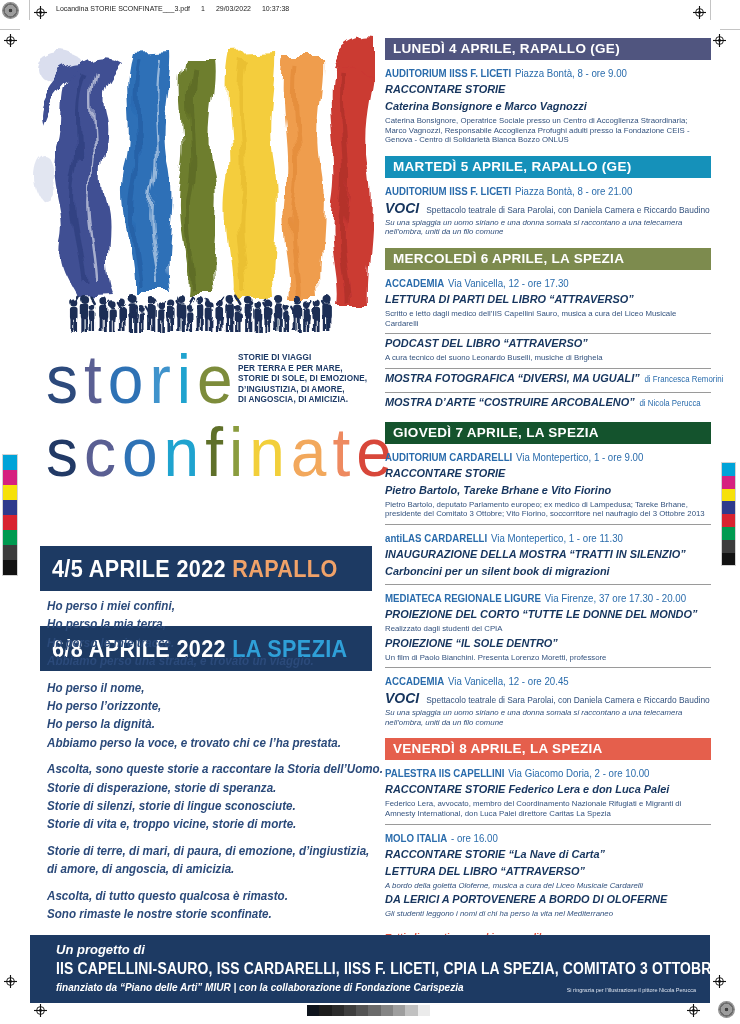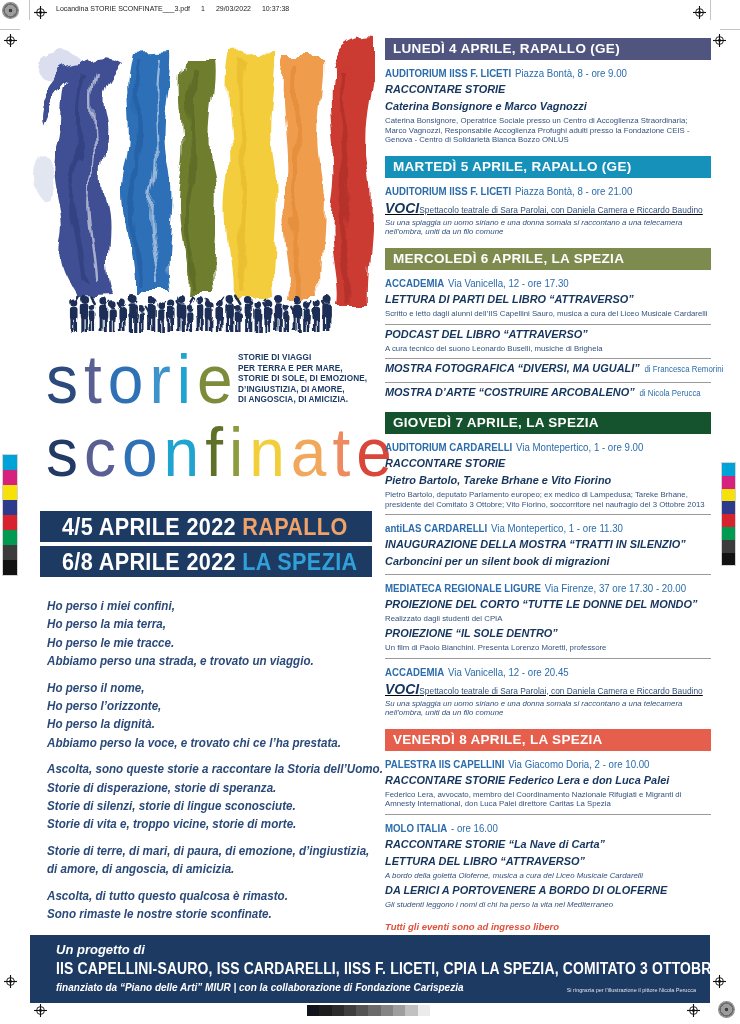--- a/index.html
+++ b/index.html
@@ -33,41 +33,41 @@
   
   .logo{position:absolute;left:46px;top:340px;}
   .logo-line{font-size:64px;line-height:73px;letter-spacing:6px;font-weight:400;transform:scale(1,1.08);transform-origin:left top;white-space:nowrap;}
   .logo-line span{display:inline-block;}
 
   
   .tagline{position:absolute;left:238px;top:353px;width:140px;font-size:8.2px;font-weight:bold;color:#1d3a66;line-height:10.6px;letter-spacing:.1px;}
 
   
   .dates{position:absolute;left:40px;top:511px;width:332px;}
-  .date-bar{height:31px;background:#1d3a63;margin-bottom:4px;display:flex;align-items:center;padding-left:22px;box-sizing:border-box;}
+  .date-bar{height:45px;background:#1d3a63;margin-bottom:4px;display:flex;align-items:center;padding-left:12px;box-sizing:border-box;margin-top:35px;}
   .date-text{font-weight:bold;font-size:24px;color:#fff;transform:scaleX(.9);transform-origin:left center;white-space:nowrap;letter-spacing:.4px;}
 
   
   .poem{position:absolute;left:47px;top:597px;font-size:12.5px;font-style:italic;font-weight:600;color:#2b4a7a;transform:scaleX(.93);transform-origin:left top;}
   .stanza{margin-bottom:8px;}
   .poem-line{line-height:18.4px;white-space:nowrap;}
 
   
   .program{position:absolute;left:385px;top:38px;width:326px;}
   .sec{margin-top:11px;}
   .sec:first-child{margin-top:0;}
   .sec-header{color:#fff;font-weight:bold;font-size:13.5px;padding:3px 1px 4px 8px;letter-spacing:.3px;white-space:nowrap;}
   .venue{margin-top:7px;font-size:10.2px;line-height:13px;color:#2a6cac;white-space:nowrap;transform:scaleX(.95);transform-origin:left;}
   .venue .vname{font-weight:bold;}
   .venue .vinfo{font-weight:normal;margin-left:4px;}
   .etitle{font-size:11.5px;font-weight:bold;font-style:italic;color:#16355e;line-height:15px;margin-top:2px;white-space:nowrap;transform:scaleX(.95);transform-origin:left;}
   .etitle .suf{font-size:8.3px;font-weight:normal;font-style:normal;color:#2a6cac;margin-left:5px;}
   .desc{font-size:7.8px;color:#33527e;line-height:9.6px;margin-top:2px;}
   .desc.it{font-style:italic;}
-  .voci{margin-top:2px;display:flex;align-items:baseline;white-space:nowrap;text-decoration:underline;}
+  .voci{margin-top:2px;display:flex;align-items:baseline;gap:7px;white-space:nowrap;}
   .voci .vword{font-size:14px;font-weight:bold;font-style:italic;color:#16355e;}
   .voci .vtext{font-size:8.4px;color:#33527e;}
   .sep{border-top:1px solid #9a9a9a;margin-top:5px;}
   .free-note{margin-top:12px;color:#e0503c;font-weight:bold;font-style:italic;font-size:9.5px;}
 
   
   .bottom{position:absolute;left:30px;top:935px;width:680px;height:68px;background:#1d3a63;color:#fff;padding:7px 0 0 26px;box-sizing:border-box;}
   .b1{font-size:13px;font-style:italic;font-weight:bold;}
   .b2{font-size:16px;font-weight:bold;white-space:nowrap;transform:scaleX(.87);transform-origin:left;margin-top:3px;letter-spacing:.2px;}
   .b3{font-size:10px;font-style:italic;font-weight:bold;margin-top:4px;}
@@ -293,21 +293,21 @@
         <div class="voci">
           <span class="vword">VOCI</span>
           <span class="vtext">Spettacolo teatrale di Sara Parolai, con Daniela Camera e Riccardo Baudino</span>
         </div>
         <div class="desc it">Su una spiaggia un uomo siriano e una donna somala si raccontano a una telecamera nell’ombra, uniti da un filo comune</div>
       </div>
       <div class="sec">
         <div class="sec-header" style="background: rgb(125, 139, 78);">MERCOLEDÌ 6 APRILE, LA SPEZIA</div>
         <div class="venue"><span class="vname">ACCADEMIA</span><span class="vinfo">Via Vanicella, 12 - ore 17.30</span></div>
         <div class="etitle">LETTURA DI PARTI DEL LIBRO “ATTRAVERSO”</div>
-        <div class="desc">Scritto e letto dagli alunni dell’IIS Capellini Sauro, musica a cura del Liceo Musicale Cardarelli</div>
+        <div class="desc">Scritto e letto dagli medico dell’IIS Capellini Sauro, musica a cura del Liceo Musicale Cardarelli</div>
         <div class="sep"></div>
         <div class="etitle">PODCAST DEL LIBRO “ATTRAVERSO”</div>
         <div class="desc">A cura tecnico del suono Leonardo Buselli, musiche di Brighela</div>
         <div class="sep"></div>
         <div class="etitle"><span>MOSTRA FOTOGRAFICA “DIVERSI, MA UGUALI”</span><span class="suf">di Francesca Remorini</span></div>
         <div class="sep"></div>
         <div class="etitle"><span>MOSTRA D’ARTE “COSTRUIRE ARCOBALENO”</span><span class="suf">di Nicola Perucca</span></div>
       </div>
       <div class="sec">
         <div class="sec-header" style="background: #14532d;">GIOVEDÌ 7 APRILE, LA SPEZIA</div>

